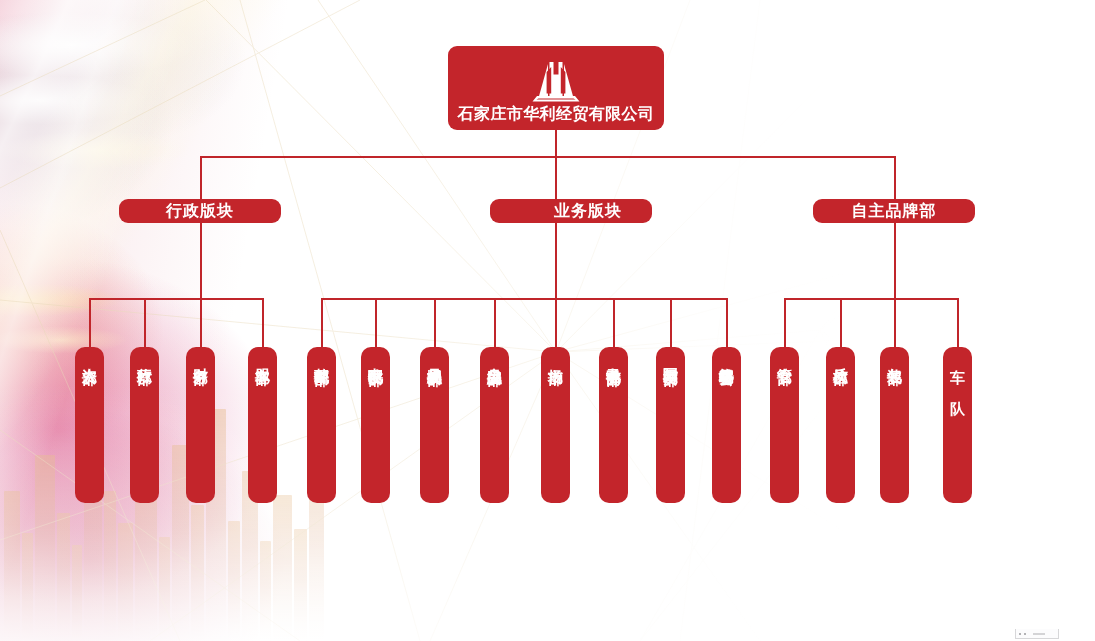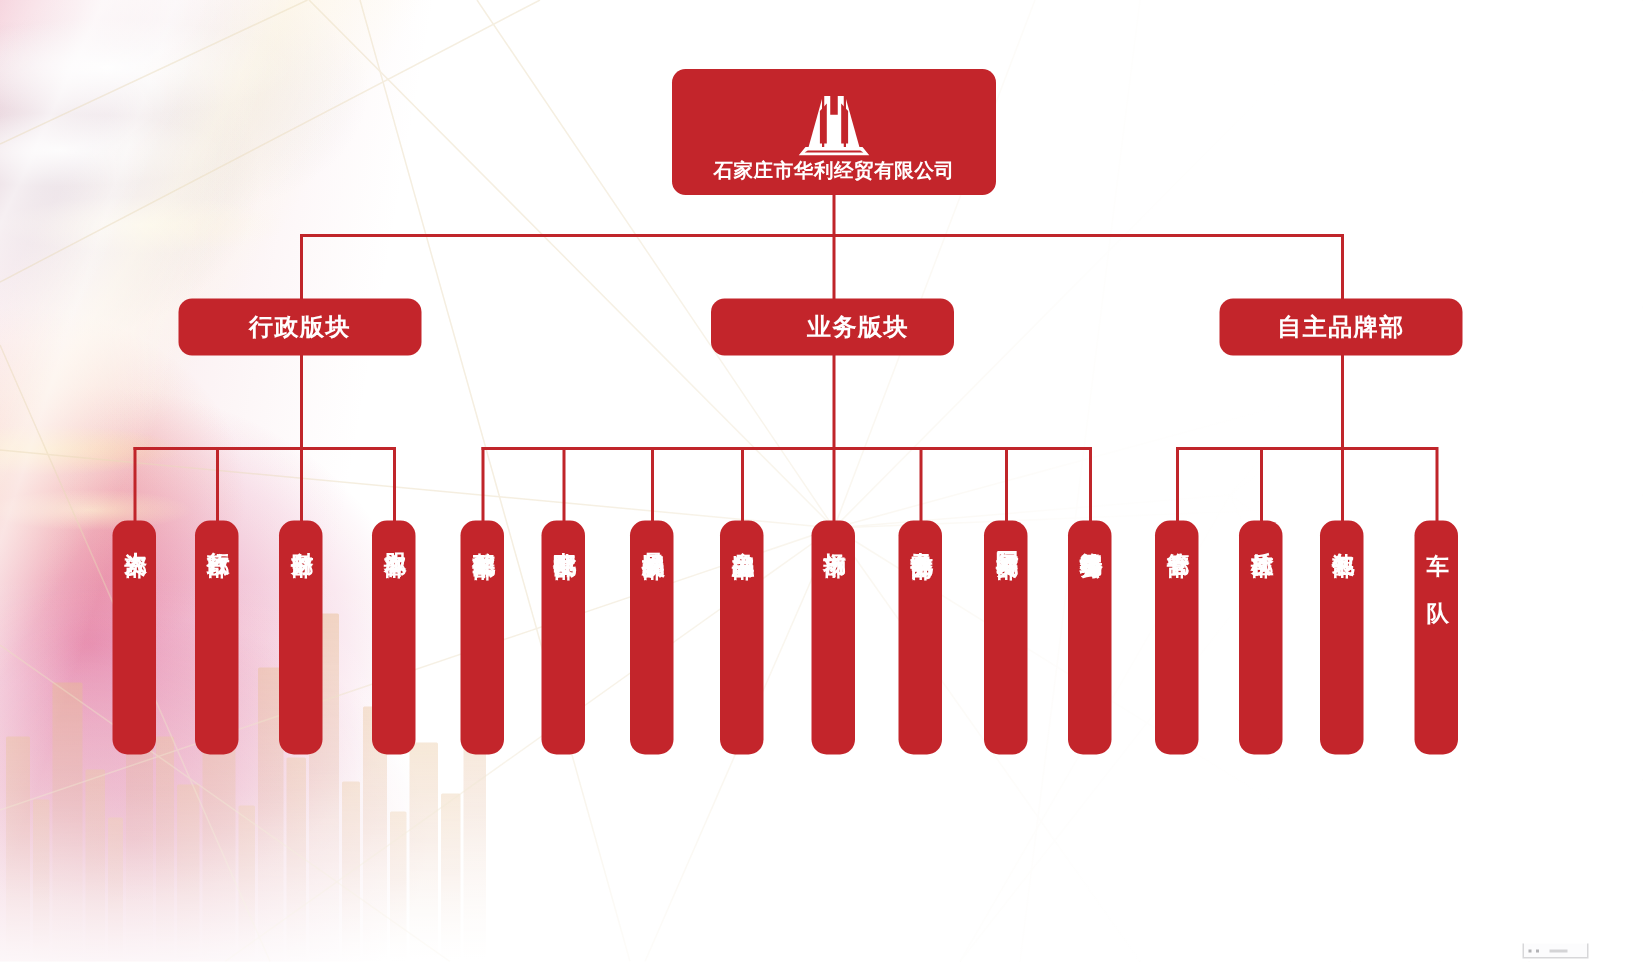--- a/index.html
+++ b/index.html
@@ -62,26 +62,25 @@
     position:absolute;background:#C3252B;color:#fff;
     display:flex;align-items:center;justify-content:center;
     box-sizing:border-box;
   }
   .node-root{
     left:448px;top:46px;width:216px;height:84px;border-radius:9px;
     flex-direction:column;gap:2px;padding-top:6px;
   }
   .root-logo{width:58px;height:44px;display:block;}
   .root-title{
-    font-size:13px;font-weight:700;letter-spacing:.4px;line-height:1;
+    font-size:16px;font-weight:700;letter-spacing:.4px;line-height:1;
     white-space:nowrap;
-    font-family:Liberation Mono, monospace;
   }
   .node-div{
-    top:199px;height:38px;width:162px;border-radius:9px;
+    top:199px;height:24px;width:162px;border-radius:9px;
     font-size:16px;font-weight:700;letter-spacing:1px;
   }
   .node-leaf{
     top:347px;width:29px;height:156px;border-radius:10px;
     align-items:flex-start;justify-content:center;padding-top:9px;
   }
   .leaf-label{
     writing-mode:vertical-rl;text-orientation:upright;
     font-size:15px;font-weight:700;line-height:1.06;
     letter-spacing:.5px;white-space:nowrap;
@@ -198,21 +197,21 @@
       <path fill="#C3252B" d="M24.2 7 L24.2 33.6 L19.6 33.6 L19.6 12 Z"></path>
       <path fill="#C3252B" d="M33.8 7 L33.8 33.6 L38.4 33.6 L38.4 12 Z"></path>
       <path fill="#C3252B" d="M11.5 38.4 L46.5 38.4 L48.6 39.6 L9.4 39.6 Z"></path>
     </svg>
     <div class="root-title">石家庄市华利经贸有限公司</div>
   </div>
 
   <div class="node node-div" style="left:119px;">
     <span>行政版块</span>
   </div>
-  <div class="node node-div" style="left:474px;padding-left:34px;">
+  <div class="node node-div" style="left:490px;padding-left:34px;">
     <span>业务版块</span>
   </div>
   <div class="node node-div" style="left:813px;">
     <span>自主品牌部</span>
   </div>
 
   <div class="node node-leaf" style="left:75px;">
     <span class="leaf-label">人资部</span>
   </div>
   <div class="node node-leaf" style="left:130px;">

